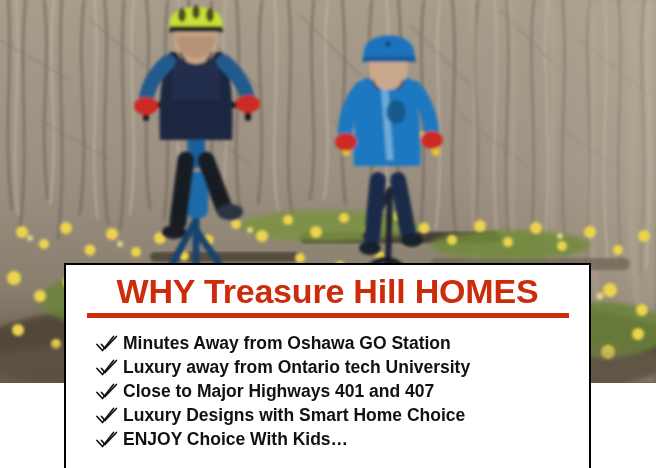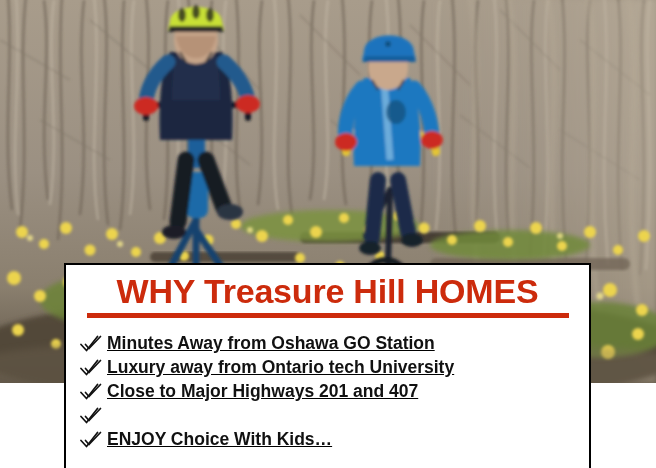--- a/index.html
+++ b/index.html
@@ -57,22 +57,21 @@
   #headline-rule {
     height: 5px;
     background: #CC2B0C;
     margin: 3px auto 0 auto;
     width: 482px;
   }
 
   #bullets {
     list-style: none;
     margin: 0;
-    padding: 17px 0 0 14px;
-    text-decoration: underline;
+    padding: 17px 0 0 30px;
   }
   #bullets li {
     display: flex;
     align-items: center;
     font-size: 17.5px;
     font-weight: bold;
     color: #111111;
     line-height: 1;
     margin-bottom: 6px;
     white-space: nowrap;
@@ -381,30 +380,31 @@
         <span class="btext">Luxury away from Ontario tech University</span>
       </li>
 
       <li>
         <span class="tick">
           <svg width="22" height="18" viewBox="0 0 22 18" xmlns="http://www.w3.org/2000/svg">
             <path d="M1 9.5 L 6.5 15.5 L 17.5 1.5" fill="none" stroke="#111" stroke-width="1.7" stroke-linecap="round" stroke-linejoin="round"></path>
             <path d="M5.5 9.5 L 9 13.5 L 20.5 1.5" fill="none" stroke="#111" stroke-width="1.7" stroke-linecap="round" stroke-linejoin="round"></path>
           </svg>
         </span>
-        <span class="btext">Close to Major Highways 201 and 407</span>
+        <span class="btext">Close to Major Highways 401 and 407</span>
       </li>
 
       <li>
         <span class="tick">
           <svg width="22" height="18" viewBox="0 0 22 18" xmlns="http://www.w3.org/2000/svg">
             <path d="M1 9.5 L 6.5 15.5 L 17.5 1.5" fill="none" stroke="#111" stroke-width="1.7" stroke-linecap="round" stroke-linejoin="round"></path>
             <path d="M5.5 9.5 L 9 13.5 L 20.5 1.5" fill="none" stroke="#111" stroke-width="1.7" stroke-linecap="round" stroke-linejoin="round"></path>
           </svg>
         </span>
+        <span class="btext">Luxury Designs with Smart Home Choice</span>
       </li>
 
       <li>
         <span class="tick">
           <svg width="22" height="18" viewBox="0 0 22 18" xmlns="http://www.w3.org/2000/svg">
             <path d="M1 9.5 L 6.5 15.5 L 17.5 1.5" fill="none" stroke="#111" stroke-width="1.7" stroke-linecap="round" stroke-linejoin="round"></path>
             <path d="M5.5 9.5 L 9 13.5 L 20.5 1.5" fill="none" stroke="#111" stroke-width="1.7" stroke-linecap="round" stroke-linejoin="round"></path>
           </svg>
         </span>
         <span class="btext">ENJOY Choice With Kids…</span>

